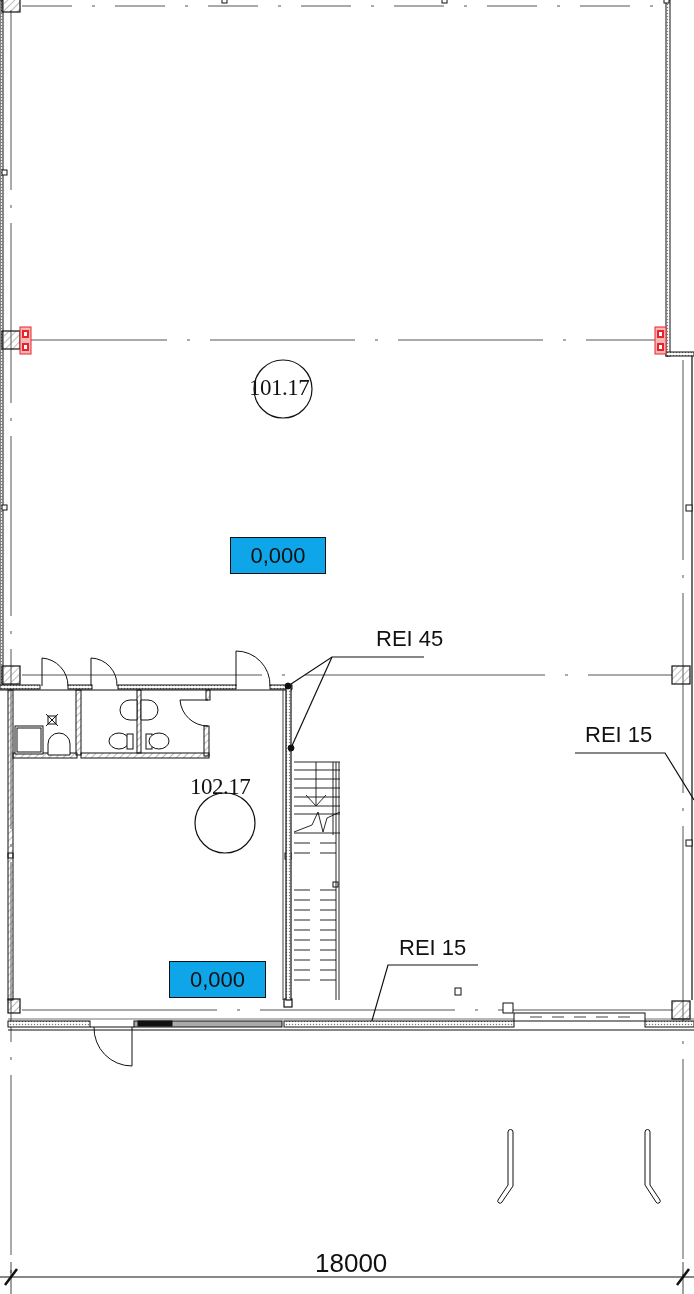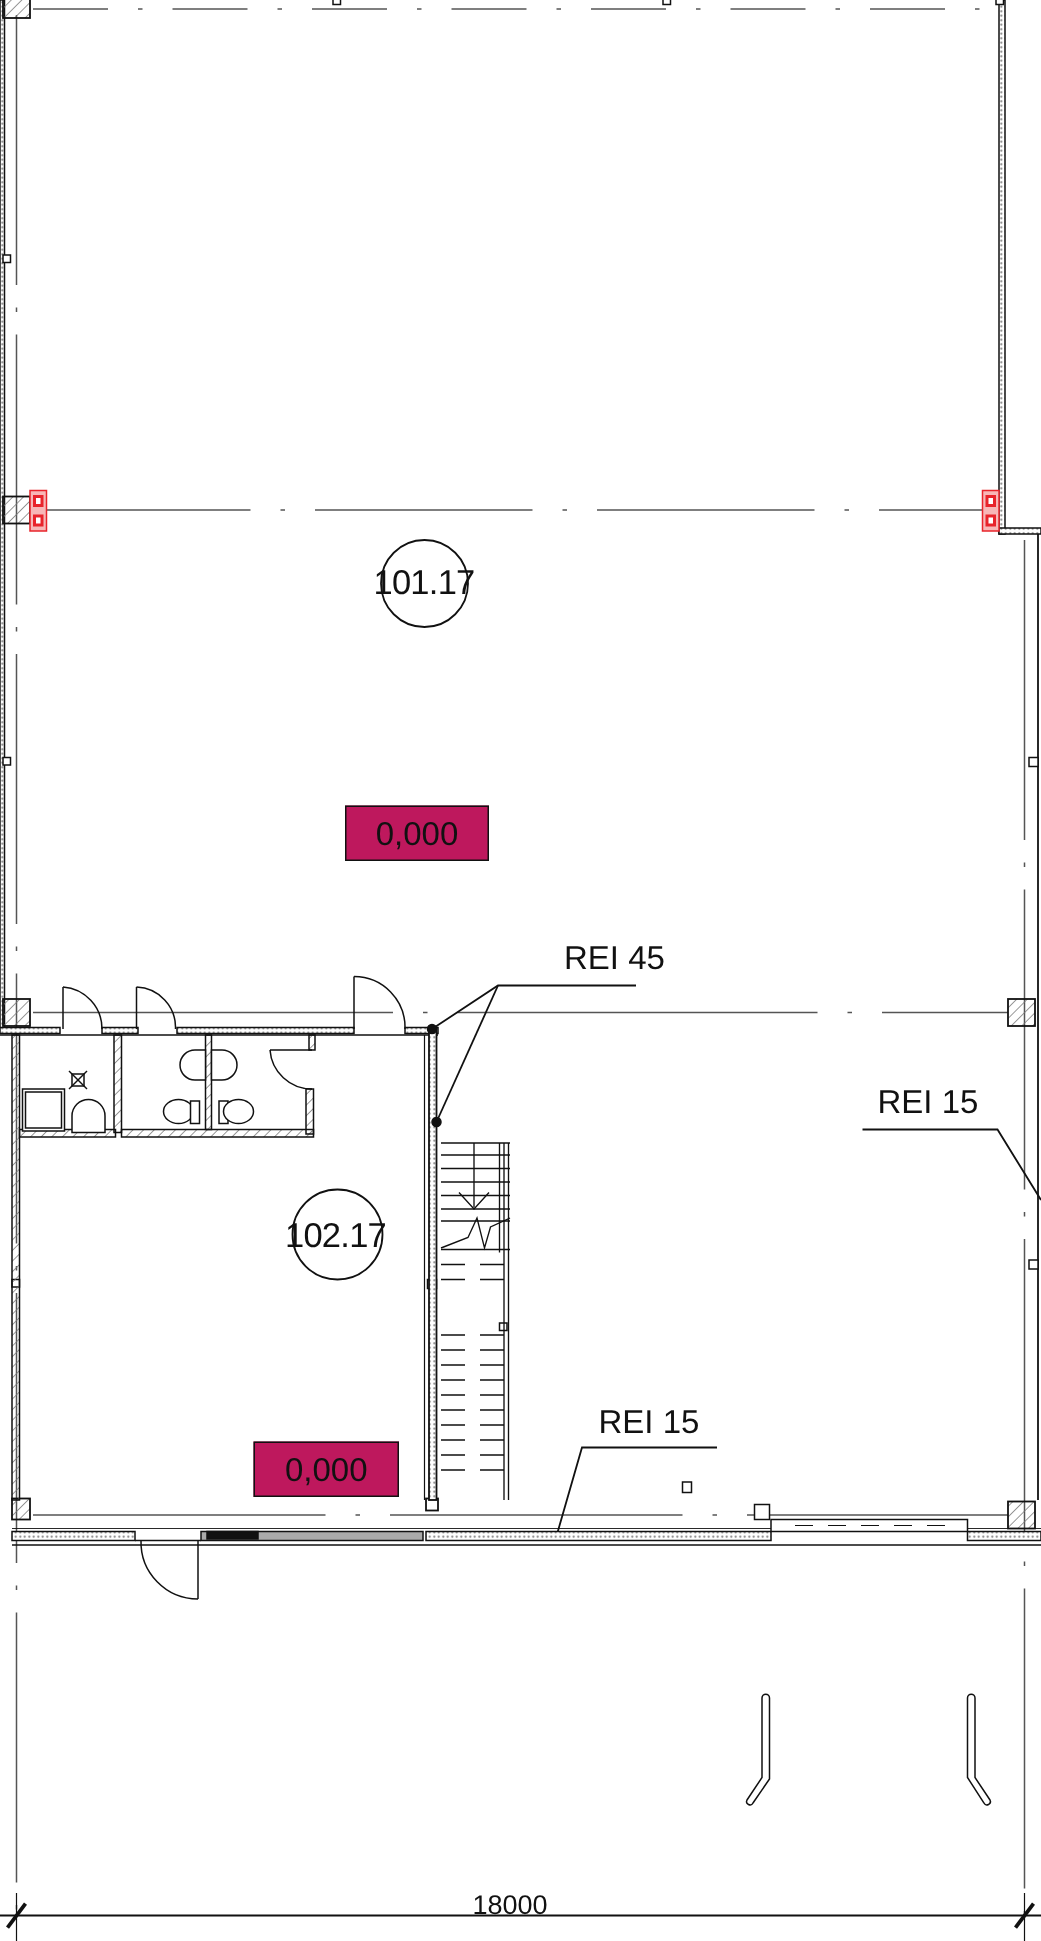--- a/index.html
+++ b/index.html
@@ -1,23 +1,23 @@
 <!DOCTYPE html>
 <html><head>
   <meta charset="utf-8">
   <style>
     html, body { margin: 0; padding: 0; background: #ffffff; }
     body { width: 694px; height: 1294px; overflow: hidden; position: relative;
            font-family: "Liberation Sans", sans-serif; }
     #plan { position: absolute; left: 0; top: 0; width: 694px; height: 1294px; }
     .lbl { position: absolute; color: #111; font-family: "Liberation Sans", sans-serif; white-space: nowrap; }
-    .room-num { font-size: 23px; letter-spacing: -0.5px; }
-    .elev { font-size: 22px; border: 1.3px solid #111; text-align: center; box-sizing: border-box; background: #be185d; }
+    .room-num { font-size: 23px; letter-spacing: -0.5px; font-family: Liberation Serif, serif; }
+    .elev { font-size: 22px; border: 1.3px solid #111; text-align: center; box-sizing: border-box; background: #0ea5e9; }
     .rei { font-size: 22px; }
-    .dim { font-size: 18px; margin-top: 12px; }
+    .dim { font-size: 26px; }
   </style>
 </head>
 <body>
 
 <svg id="plan" viewBox="0 0 694 1294" xmlns="http://www.w3.org/2000/svg">
   <defs>
     <pattern id="hatch" patternUnits="userSpaceOnUse" width="5" height="5" patternTransform="rotate(45)">
       <line x1="0" y1="0" x2="0" y2="5" stroke="#777" stroke-width="1"></line>
     </pattern>
     <pattern id="dots" patternUnits="userSpaceOnUse" width="3" height="3">
@@ -220,20 +220,20 @@
     <line x1="11" y1="1262" x2="11" y2="1294" stroke-width="0.8"></line>
     <line x1="683" y1="1262" x2="683" y2="1294" stroke-width="0.8"></line>
     <line x1="5" y1="1285" x2="17" y2="1269" stroke-width="2.5"></line>
     <line x1="677" y1="1285" x2="689" y2="1269" stroke-width="2.5"></line>
   </g>
 </svg>
 
 <div class="lbl room-num" style="left:249px; top:375px;">101.17</div>
 <div class="lbl elev" style="left:230px; top:537px; width:96px; height:37px; line-height:35px;">0,000</div>
 
-<div class="lbl room-num" style="left:190px; top:810px;">102.17</div>
+<div class="lbl room-num" style="left:190px; top:774px;">102.17</div>
 <div class="lbl elev" style="left:169px; top:961px; width:97px; height:37px; line-height:35px;">0,000</div>
 
 <div class="lbl rei" style="left:344px; top:626px;margin-left:32px;">REI 45</div>
 <div class="lbl rei" style="left:585px; top:722px;">REI 15</div>
 <div class="lbl rei" style="left:399px; top:935px;">REI 15</div>
 
 <div class="lbl dim" style="left:315px; top:1248px;">18000</div>
 
 </body></html>

